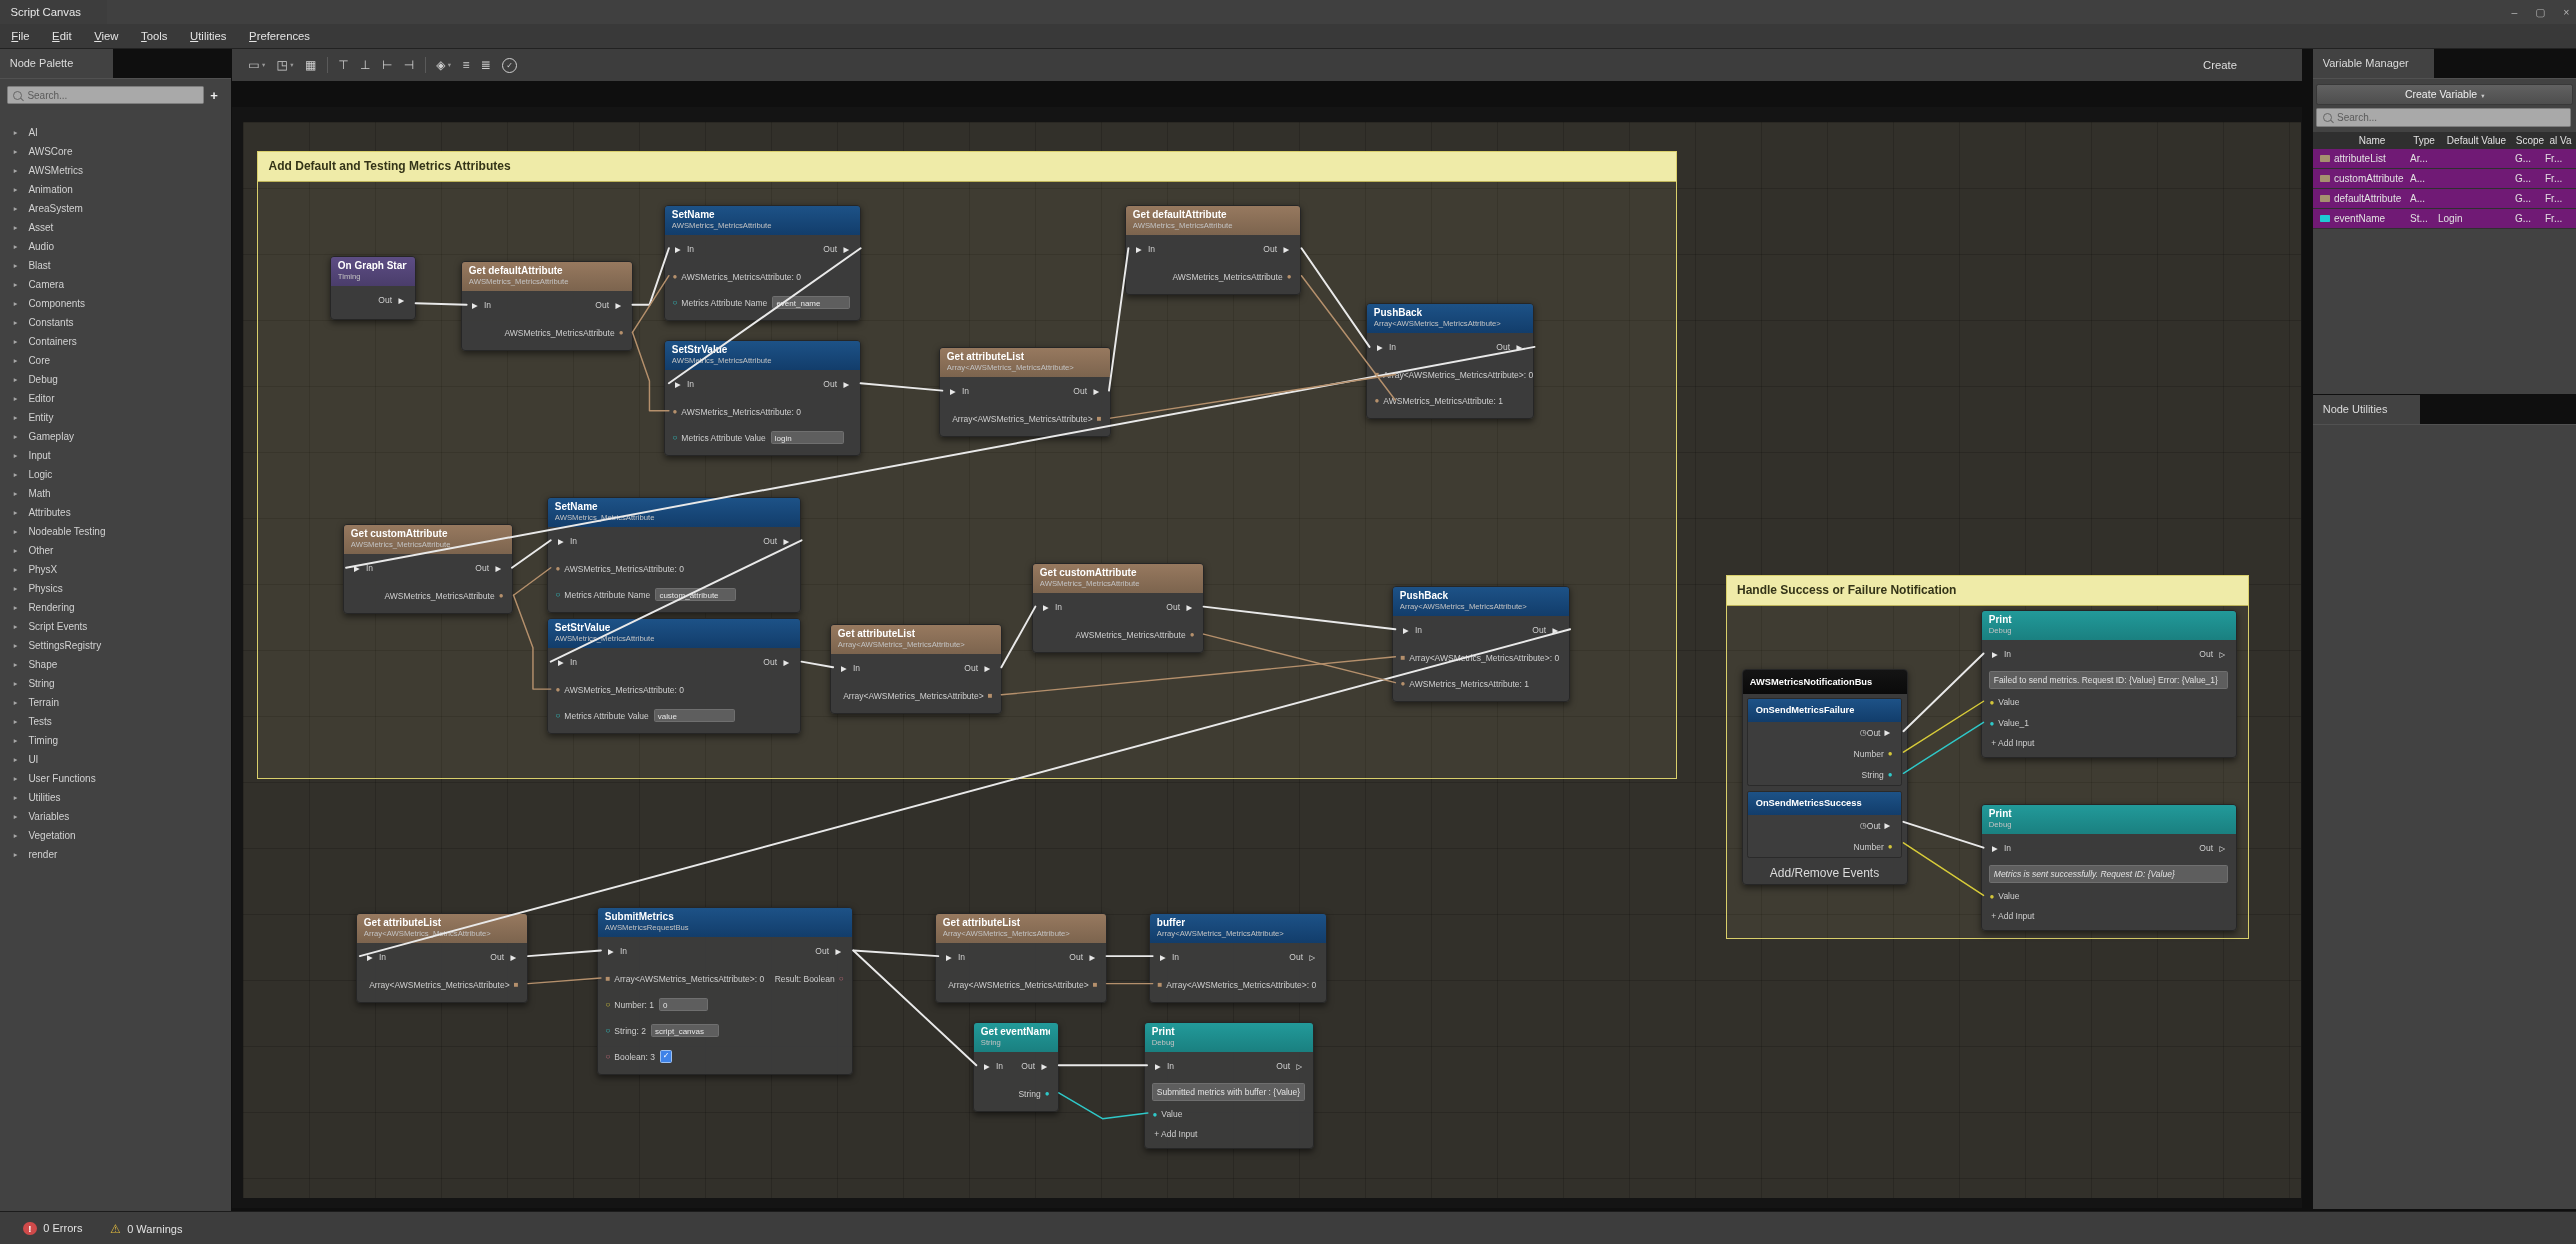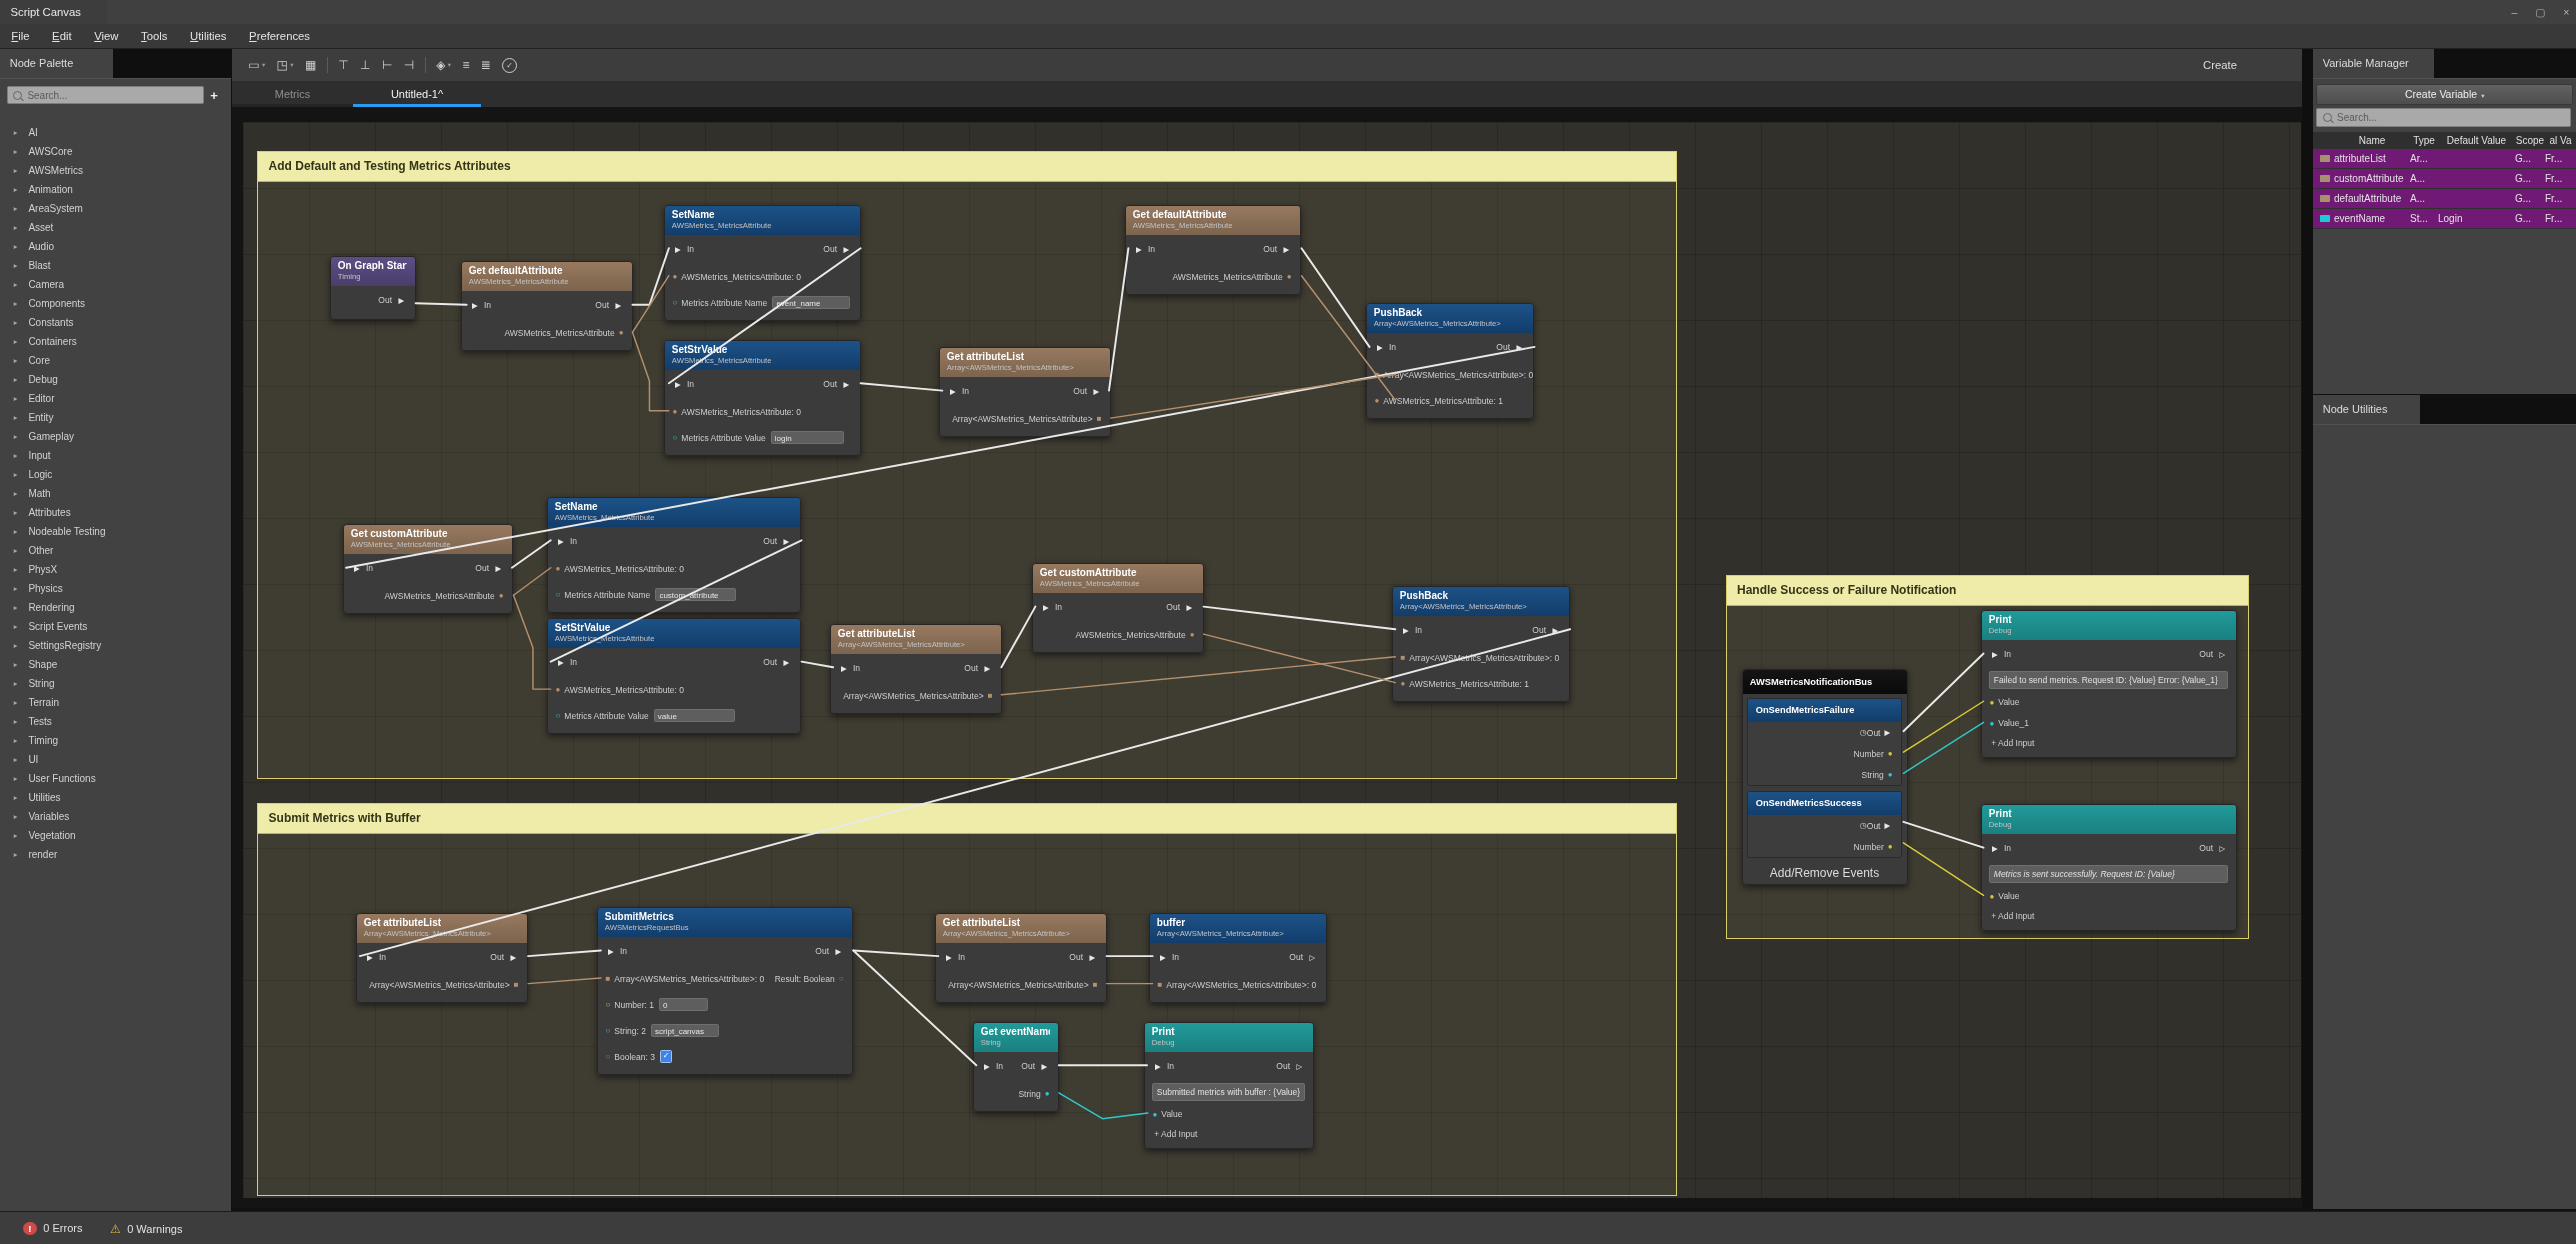--- a/index.html
+++ b/index.html
@@ -313,37 +313,24 @@
       <span class="tbi">
         <span class="g">≡</span>
       </span>
       <span class="tbi">
         <span class="g">≣</span>
       </span>
       <span class="tbi circled">
         <span class="g">✓</span>
       </span>
     </div>
-  <div id="tabsrow" class="abs">
-      <div class="doc-tab" style="width: 121px;">
-        <span>Metrics</span>
-        <div class="bar"></div>
-      </div>
-      <div class="doc-tab active" style="width: 128px;">
-        <span>Untitled-1^</span>
-        <div class="bar"></div>
-      </div>
-    </div>
   <div id="viewport" class="abs">
     <div id="surface">
         <div class="group" style="left: 14.6px; top: 29px; width: 1420px; height: 628px;">
           <div class="group-band">Add Default and Testing Metrics Attributes</div>
-        </div>
-        <div class="group" style="left: 14.6px; top: 681px; width: 1420px; height: 393px;">
-          <div class="group-band">Submit Metrics with Buffer</div>
         </div>
         <div class="group" style="left: 1483px; top: 453px; width: 523px; height: 364px;">
           <div class="group-band">Handle Success or Failure Notification</div>
         </div>
         <div class="node" style="left: 87px; top: 134px; width: 86px; padding-bottom: 4px;">
           <div class="nhead" style="background: linear-gradient(rgb(93, 77, 132), rgb(74, 61, 107));">
             <div class="t">On Graph Start</div>
             <div class="s">Timing</div>
           </div>
           <div class="nrow" style="height: 29px; justify-content: space-between; padding: 0px 6.5px;">

